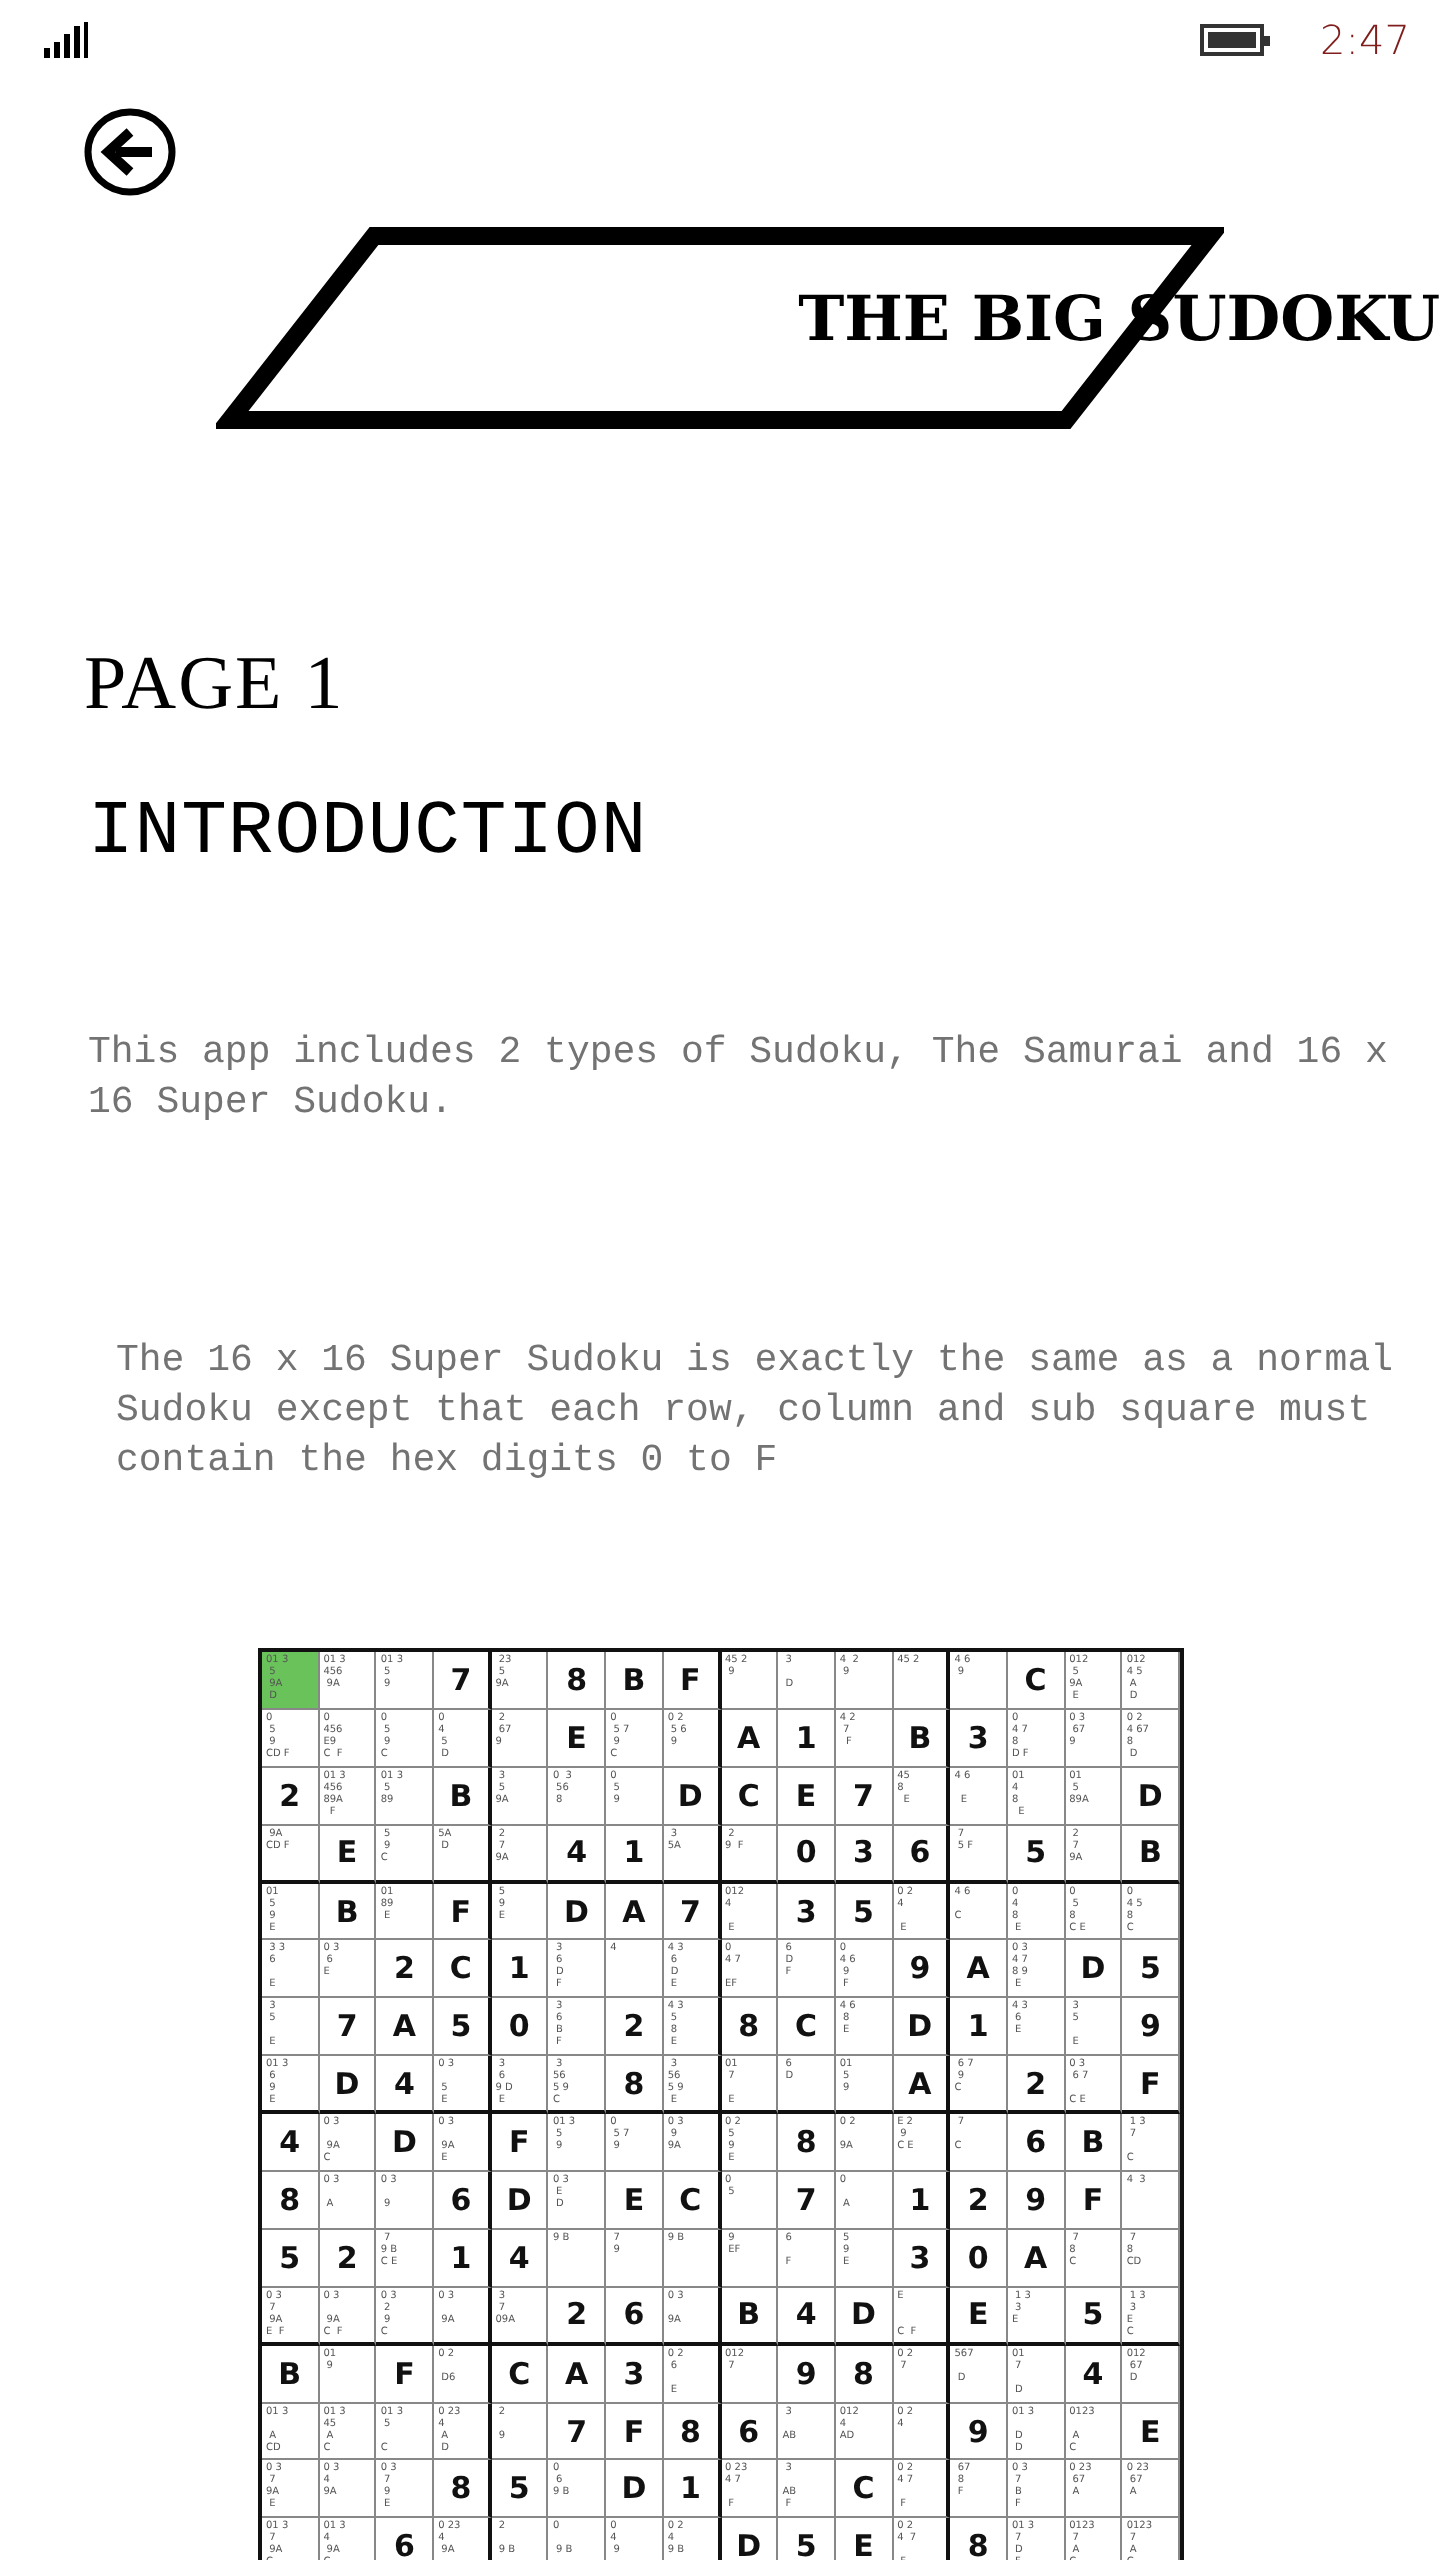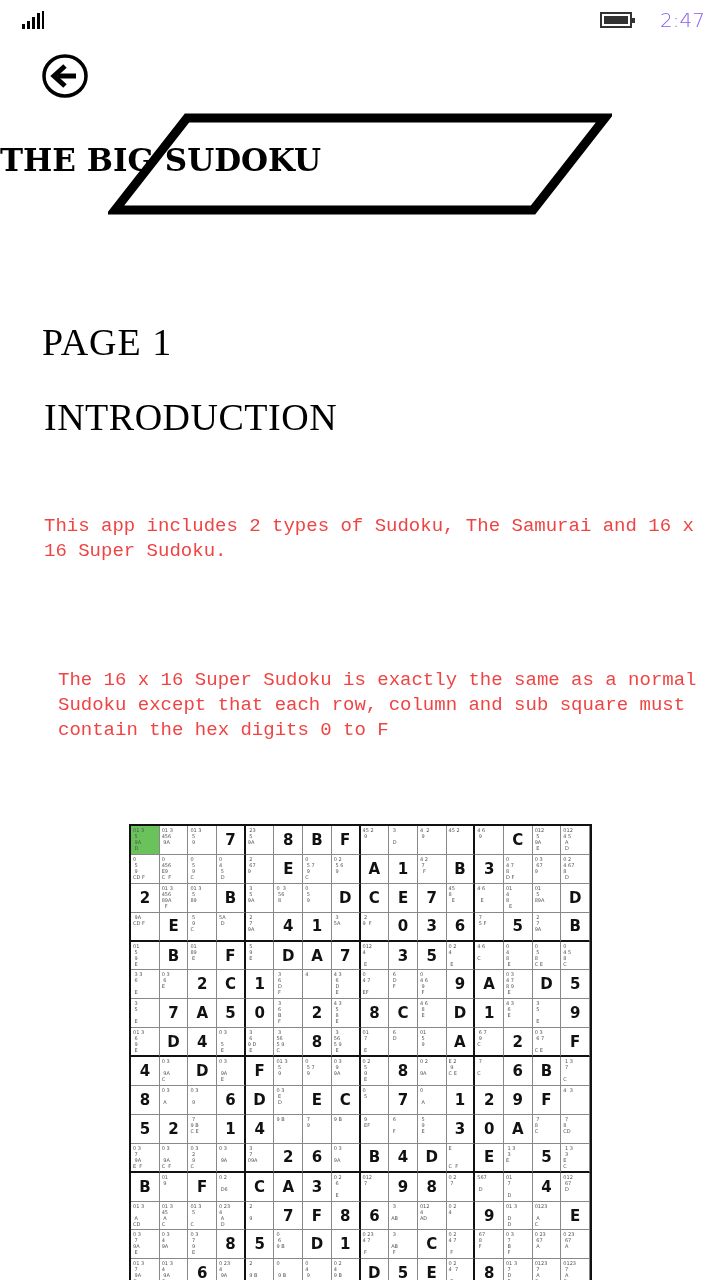--- a/index.html
+++ b/index.html
@@ -5,33 +5,33 @@
   * { box-sizing: border-box; margin: 0; padding: 0; }
   html, body { width: 720px; height: 1280px; overflow: hidden; background: #ffffff; }
   body { position: relative; font-family: "Liberation Sans", sans-serif; color: #000; }
 
   .status-bar { position: absolute; left: 0; top: 0; width: 720px; height: 40px; }
   .signal { position: absolute; left: 22px; top: 11px; width: 24px; height: 18px; }
   .signal span { position: absolute; bottom: 0; width: 3px; background: #000; }
   .battery { position: absolute; left: 600px; top: 12px; width: 32px; height: 16px; border: 2px solid #333; }
   .battery::before { content: ""; position: absolute; left: 2px; top: 2px; right: 2px; bottom: 2px; background: #333; }
   .battery::after { content: ""; position: absolute; right: -5px; top: 4px; width: 3px; height: 5px; background: #333; }
-  .clock { position: absolute; left: 660px; top: 8px; font-size: 20px; color: #8b5cf6; font-family: "DejaVu Sans", sans-serif; font-weight: 300; }
+  .clock { position: absolute; left: 660px; top: 8px; font-size: 20px; color: #7f1d1d; font-family: "DejaVu Sans", sans-serif; font-weight: 300; }
 
   .back-btn { position: absolute; left: 42px; top: 54px; width: 48px; height: 46px; cursor: pointer; }
 
   .banner { position: absolute; left: 108px; top: 112px; width: 504px; height: 104px; }
   .banner svg { position: absolute; left: 0; top: 0; }
-  .banner-title { position: absolute; left: 0; top: 30px; width: 720px; margin-left: -108px; text-align: left;
+  .banner-title { position: absolute; left: 0; top: 30px; width: 720px; margin-left: -108px; text-align: right;
     font-family: "DejaVu Serif", serif; font-size: 31px; font-weight: bold; letter-spacing: 0px; }
 
   .page-label { position: absolute; left: 42px; top: 304px; font-family: "Liberation Serif", serif; font-size: 38px; letter-spacing: 1px; margin-top: 16px; }
-  .section-title { position: absolute; left: 44px; top: 395px; font-family: Liberation Serif, serif; font-size: 38px; letter-spacing: 0.5px; }
-
-  .para { position: absolute; font-family: "Liberation Mono", monospace; font-size: 19px; line-height: 25px; color: #ef4444; }
+  .section-title { position: absolute; left: 44px; top: 395px; font-family: Liberation Mono, monospace; font-size: 38px; letter-spacing: 0.5px; }
+
+  .para { position: absolute; font-family: "Liberation Mono", monospace; font-size: 19px; line-height: 25px; color: #737373; }
   .para1 { left: 44px; top: 514px; width: 650px; }
   .para2 { left: 58px; top: 668px; width: 650px; }
 
   .grid-wrap { position: absolute; left: 129px; top: 824px; width: 463px; height: 462px; }
   .grid { display: grid; grid-template-columns: repeat(16, 1fr); grid-template-rows: repeat(16, 28.9px);
           width: 463px; border: 2px solid #111; }
   .cell { border-right: 1px solid #888; border-bottom: 1px solid #888; position: relative;
           display: flex; align-items: center; justify-content: center; font-weight: bold; font-size: 15px;
           font-family: "DejaVu Sans", sans-serif; color: #111; cursor: pointer; }
   .cell.br { border-right: 2px solid #111; }

